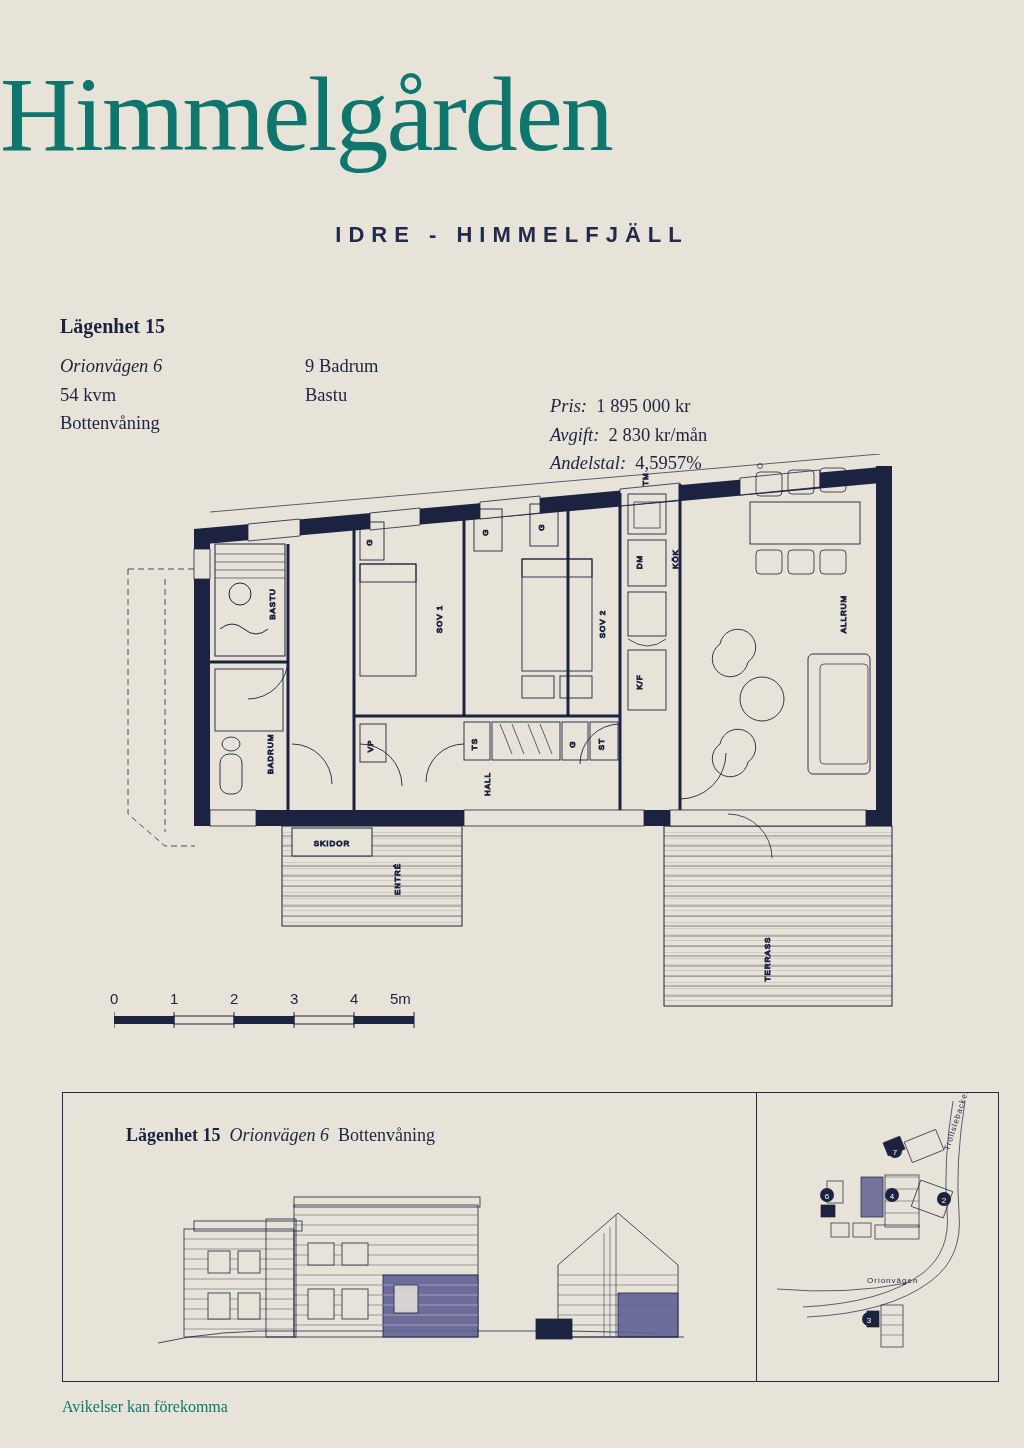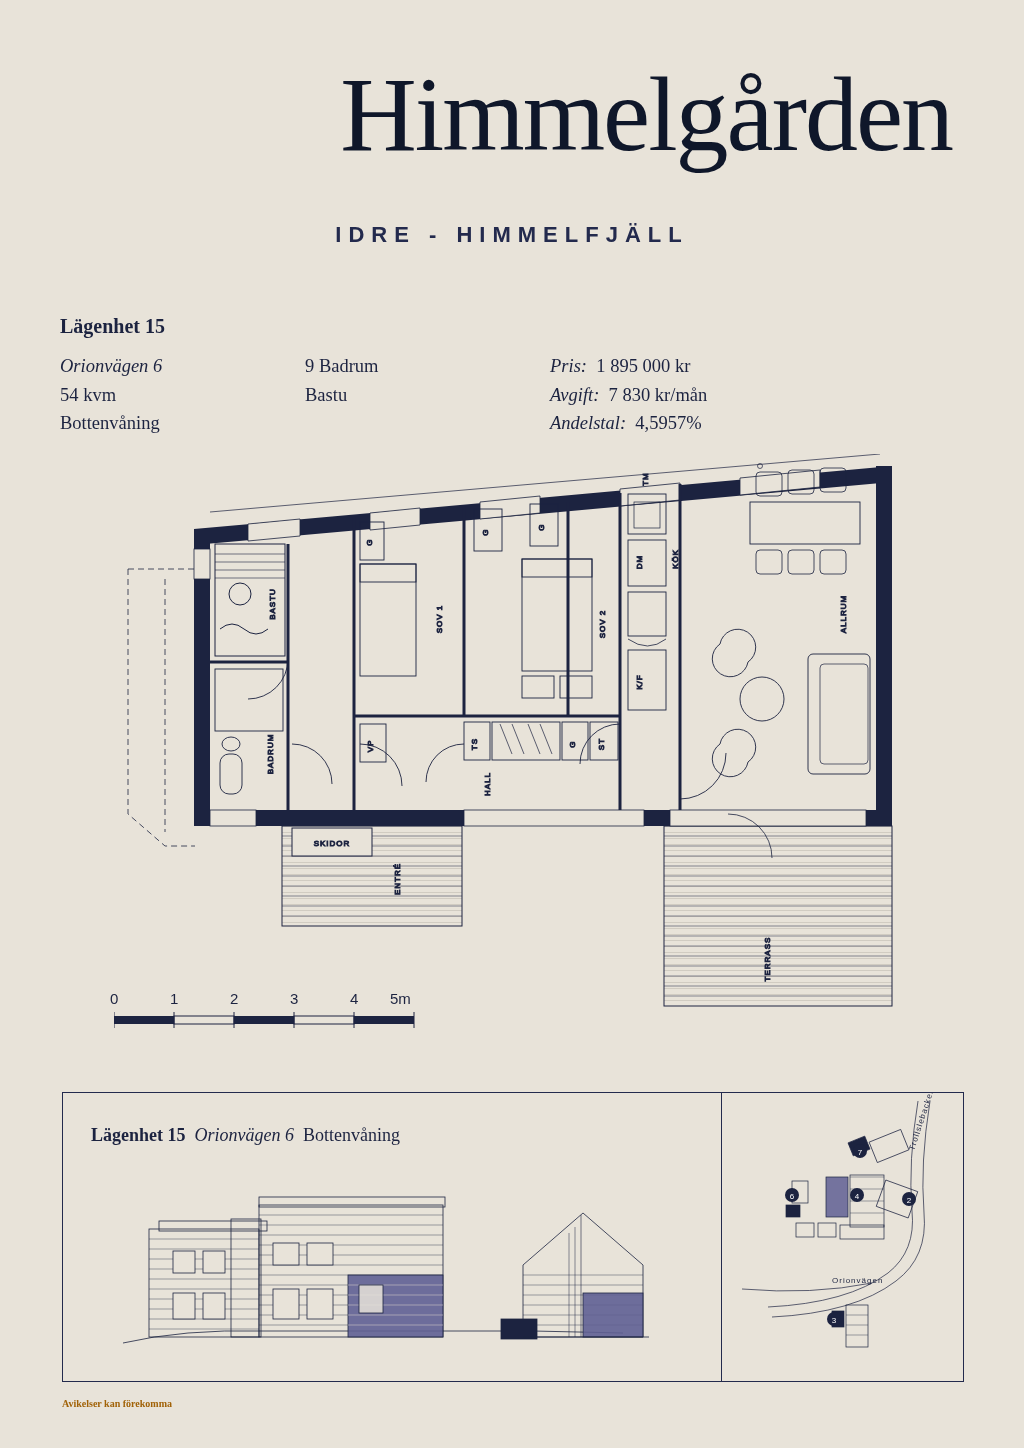--- a/index.html
+++ b/index.html
@@ -8,44 +8,44 @@
     background:#e8e3d9;
     font-family:"Liberation Serif", serif;
     color:#1c2340;
     position:relative;
     overflow:hidden;
   }
   .page{position:absolute;inset:0;}
 
   
   .logo{
-    position:absolute;top:62px;left:0;width:952px;text-align:right;
+    position:absolute;top:62px;left:0;width:952px;text-align:left;
     font-family:"Liberation Serif", serif;
     font-size:106px;line-height:1;
-    color:#0f172a;
+    color:#0f766e;
     letter-spacing:-2px;
     font-weight:400;
   }
   .logo-sub{
     position:absolute;top:222px;left:0;width:1024px;text-align:center;
     font-family:"Liberation Sans", sans-serif;
     font-size:22px;letter-spacing:7px;color:#232a4d;font-weight:600;
   }
 
   
   .info{position:absolute;left:60px;top:315px;width:760px;}
   .apt-title{
     font-size:20px;font-weight:700;color:#1c2340;margin-bottom:14px;
     font-family:"Liberation Serif", serif;
   }
   .cols{display:flex;}
   .col{font-size:18.5px;line-height:1.55;}
   .col1{width:245px;}
   .col2{width:245px;}
-  .col3{width:260px;}
+  .col3{width:260px;margin-top:40px;}
   .it{font-style:italic;}
   .lbl{font-style:italic;}
   .col3 .row{white-space:nowrap;}
 
   
   .plan{position:absolute;left:60px;top:454px;width:904px;height:580px;}
   svg{display:block;}
 
   
   .scalebar{position:absolute;left:110px;top:990px;width:340px;height:45px;}
@@ -53,31 +53,32 @@
     position:absolute;left:0;top:0;width:340px;height:20px;
     font-family:"Liberation Sans", sans-serif;font-size:15px;color:#1c2340;
   }
   .scale-nums span{position:absolute;top:0;}
 
   
   .bottom{
     position:absolute;left:62px;top:1092px;width:900px;height:288px;
     border:1.5px solid #232a4d;
     display:flex;
+    padding-left:35px;
   }
   .bottom-left{width:658px;height:100%;position:relative;border-right:1.5px solid #232a4d;}
   .bottom-right{flex:1;height:100%;position:relative;}
   .bl-title{
     position:absolute;left:28px;top:32px;font-size:18px;
   }
   .bl-title b{font-weight:700;}
   .bl-title i{font-style:italic;}
 
   .footnote{
-    position:absolute;left:62px;top:1398px;font-size:10px;color:#a16207;font-weight:bold;
+    position:absolute;left:62px;top:1398px;font-size:16px;color:#0f766e;
   }
 
   .lbl-small{
     font-family:"Liberation Sans", sans-serif;
     font-size:8px;fill:#1c2340;letter-spacing:1px;
   }
 </style>
 </head>
 <body>
 
@@ -93,21 +94,21 @@
         <div class="it">Orionvägen 6</div>
         <div>54 kvm</div>
         <div>Bottenvåning</div>
       </div>
       <div class="col col2">
         <div>9 Badrum</div>
         <div>Bastu</div>
       </div>
       <div class="col col3">
         <div class="row"><span class="lbl">Pris:</span>&nbsp; <span>1 895 000 kr</span></div>
-        <div class="row"><span class="lbl">Avgift:</span>&nbsp; <span>7 830 kr/mån</span></div>
+        <div class="row"><span class="lbl">Avgift:</span>&nbsp; <span>2 830 kr/mån</span></div>
         <div class="row"><span class="lbl">Andelstal:</span>&nbsp; <span>4,5957%</span></div>
       </div>
     </div>
   </div>
 
   <div class="plan">
     <svg width="904" height="580" viewBox="0 0 904 580">
       <defs>
         <pattern id="deck" width="6" height="6" patternUnits="userSpaceOnUse">
           <path d="M0 0 H6" stroke="#9a968c" stroke-width="0.6"></path>

